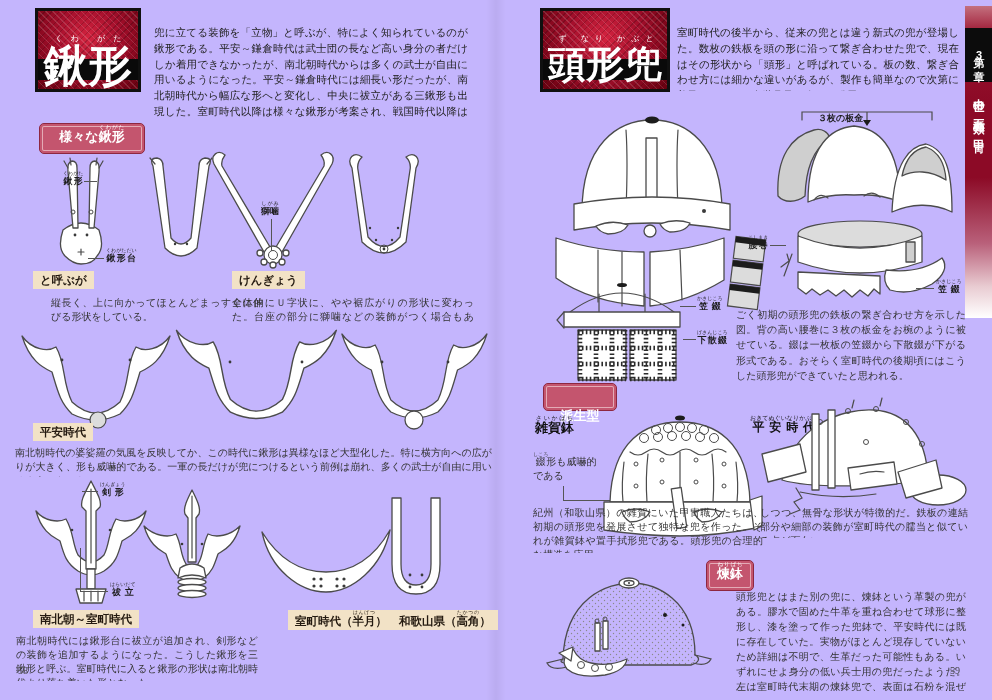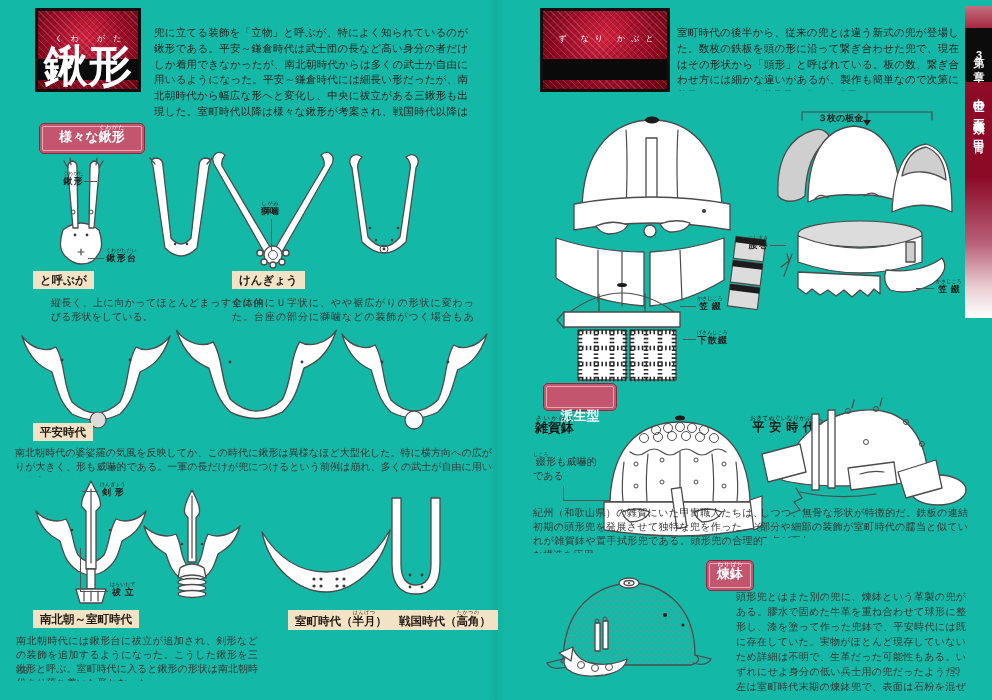--- a/index.html
+++ b/index.html
@@ -1,16 +1,16 @@
 <!DOCTYPE html>
 <html><head>
 <meta charset="utf-8">
 <style>
   html,body{margin:0;padding:0;background:#e8e8e8;}
-  .spread{position:relative;width:992px;height:700px;background:#14b8a6;margin:0 auto;overflow:hidden;
+  .spread{position:relative;width:992px;height:700px;background:#c4b5fd;margin:0 auto;overflow:hidden;
           font-family:"Liberation Serif","DejaVu Serif",serif;color:#2b2b2b;}
   .gutter{position:absolute;left:486px;top:0;width:20px;height:700px;
           background:linear-gradient(90deg,rgba(0,0,0,0) 0%,rgba(0,0,0,0.05) 50%,rgba(0,0,0,0) 100%);}
   
   .title-block{position:absolute;border:3px solid #101010;box-sizing:border-box;
      background:
        repeating-linear-gradient(45deg,rgba(255,255,255,0.14) 0 1px,transparent 1px 5px),
        repeating-linear-gradient(-45deg,rgba(0,0,0,0.18) 0 1px,transparent 1px 5px),
        radial-gradient(circle at 50% 35%,#d42440 0%,#a50f2c 45%,#66000f 100%);}
   .tb-band{position:absolute;left:0;right:0;bottom:9px;height:21px;background:#0a0a0a;}
@@ -206,27 +206,28 @@
   <div class="d" style="left:384px;top:496px">
     <svg width="64" height="110" viewBox="0 0 64 110">
       <path class="s" d="M8,2 L8,68 Q8,98 32,98 Q56,98 56,68 L56,2 L47,2 L47,68 Q47,89 32,89 Q17,89 17,68 L17,2 Z"></path>
       <circle class="dt" cx="26" cy="79" r="1.4"></circle>
         <circle class="dt" cx="38" cy="79" r="1.4"></circle>
       <circle class="dt" cx="26" cy="91" r="1.4"></circle>
         <circle class="dt" cx="38" cy="91" r="1.4"></circle>
     </svg>
   </div>
   <span class="era-label" style="left:288px;top:610px"><span>室町時代（</span><ruby><span>半月</span><rt>はんげつ</rt></ruby><span>）</span></span>
-  <span class="era-label" style="left:392px;top:610px"><span>戦国時代（</span><ruby><span>高角</span><rt>たかつの</rt></ruby><span>）</span></span>
+  <span class="era-label" style="left:392px;top:610px"><span>和歌山県（</span><ruby><span>高角</span><rt>たかつの</rt></ruby><span>）</span></span>
 
   <span class="pagenum" style="left:18px;top:665px">58</span>
 
   <div class="title-block" style="left:540px;top:8px;width:130px;height:84px">
     <div class="tb-band"></div>
     <div class="tb-furi" style="letter-spacing:6px">ず なり かぶと</div>
+    <div class="tb-main" style="font-size:38px">頭形兜</div>
   </div>
 
   <div class="intro" style="left:677px;top:25px;width:282px;height:66px">室町時代の後半から、従来の兜とは違う新式の兜が登場した。数枚の鉄板を頭の形に沿って繋ぎ合わせた兜で、現在はその形状から「頭形」と呼ばれている。板の数、繋ぎ合わせ方には細かな違いがあるが、製作も簡単なので次第に普及し、やがて当世具足の兜へと発展した。</div>
 
   <div class="d" style="left:538px;top:110px">
     <svg width="228" height="198" viewBox="0 0 228 198">
       <path class="s" d="M44,102 C44,34 80,10 114,10 C148,10 184,34 184,102 Z"></path>
       <path class="n" d="M88,20 C90,50 89,75 88,100 M140,20 C138,50 139,75 140,100"></path>
       <ellipse class="k" cx="114" cy="10" rx="7" ry="3.5"></ellipse>
       <rect class="s" x="108" y="28" width="11" height="80"></rect>
@@ -284,20 +285,21 @@
       <path class="n" d="M52,150 L44,172 M49,157 L41,163 M49,157 L47,150"></path>
       <path class="s" d="M146,166 Q180,170 202,154 C208,162 204,172 192,180 Q170,192 150,186 C144,180 144,172 146,166 Z"></path>
     </svg>
   </div>
   <span class="plabel plain" style="left:818px;top:112px">３枚の板金</span>
   <span class="plabel" style="left:748px;top:235px"><ruby><span>腰巻</span><rt>こしまき</rt></ruby></span>
   <div class="pl" style="left:770px;top:245px;width:16px;height:1px"></div>
   <span class="plabel" style="left:936px;top:279px"><ruby><span>笠錣</span><rt>かさじころ</rt></ruby></span>
   <div class="pl" style="left:916px;top:288px;width:18px;height:1px"></div>
 
+  <div class="cap" style="left:736px;top:307px;width:230px;height:92px;line-height:15.2px">ごく初期の頭形兜の鉄板の繋ぎ合わせ方を示した図。背の高い腰巻に３枚の板金をお椀のように被せている。錣は一枚板の笠錣から下散錣が下がる形式である。おそらく室町時代の後期頃にはこうした頭形兜ができていたと思われる。</div>
 
   <div class="sec-box" style="left:543px;top:383px;width:74px;height:28px;padding-top:22px">
     <span class="main">派生型</span>
   </div>
 
   <span class="biglabel" style="left:535px;top:415px"><ruby><span>雑賀鉢</span><rt>さいかばち</rt></ruby></span>
   <div class="note" style="left:533px;top:452px;width:70px"><ruby><span>錣</span><rt>しころ</rt></ruby><span>形も威嚇的である</span></div>
   <div class="pl" style="left:563px;top:486px;width:1px;height:14px"></div>
   <div class="pl" style="left:563px;top:500px;width:48px;height:1px"></div>
 

